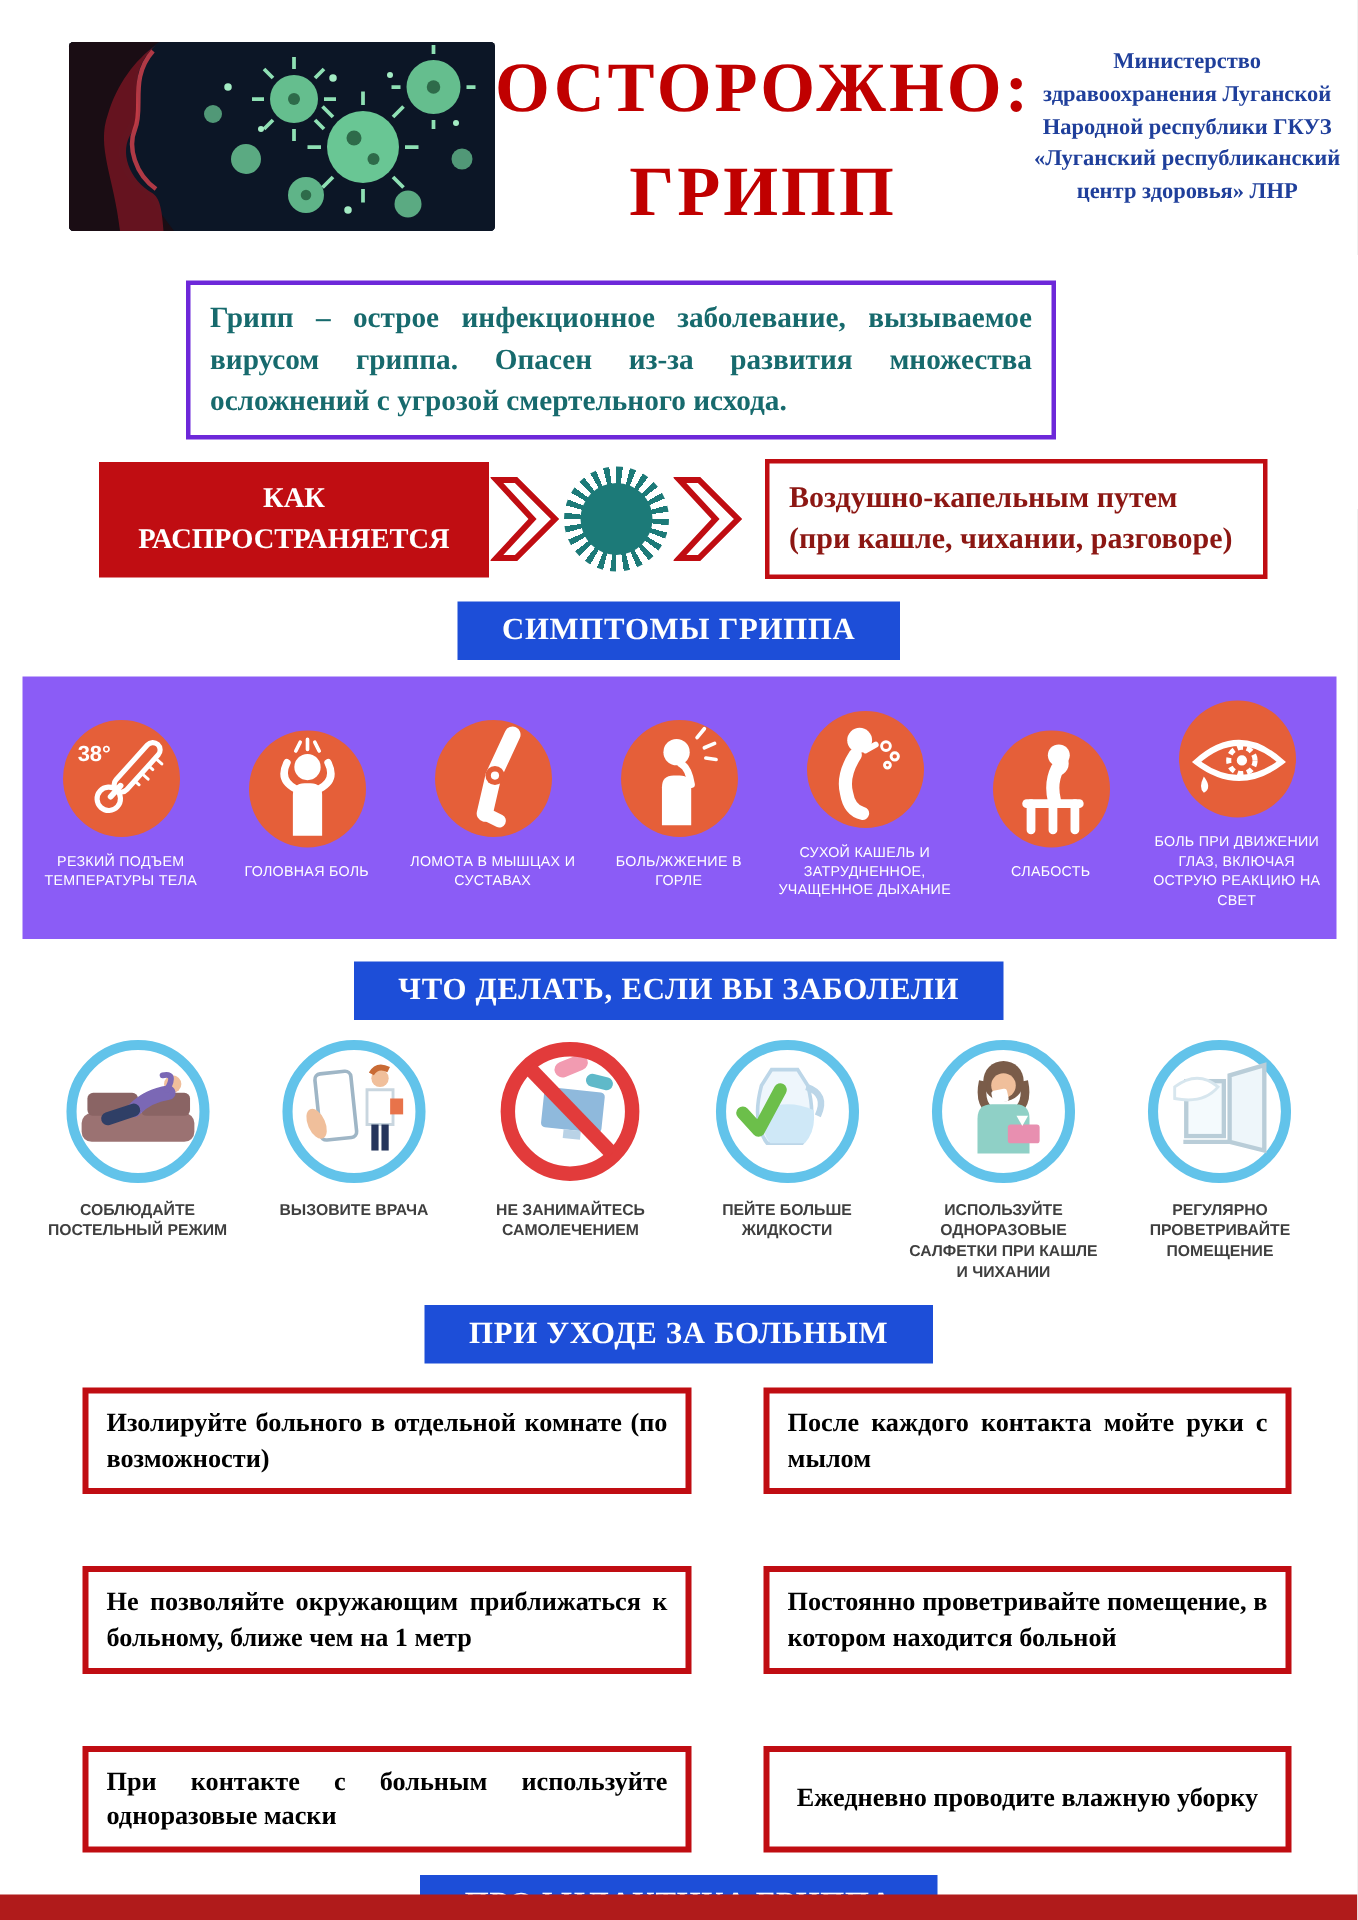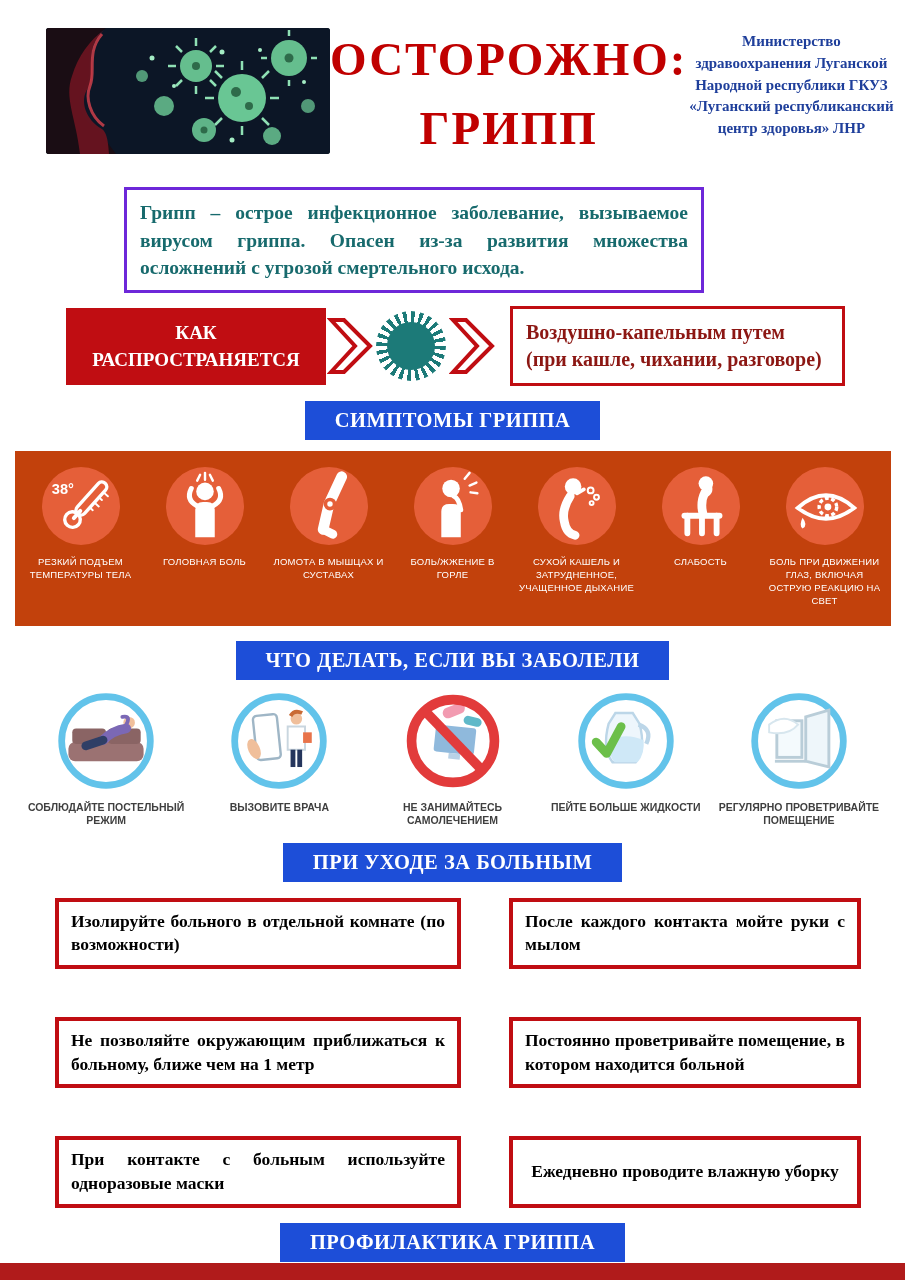--- a/index.html
+++ b/index.html
@@ -28,22 +28,22 @@
              background:repeating-conic-gradient(#1c7a78 0deg 7deg,transparent 7deg 15deg);position:relative;}
   .starburst::after{content:'';position:absolute;inset:11px;background:#1c7a78;border-radius:50%;}
   .spread-value{margin-left:14px;margin-right:60px;flex:1;border:3px solid #c00d12;
                 color:#8c1713;font-size:20px;font-weight:bold;line-height:1.35;padding:10px 13px;}
 
   
   .banner{display:table;margin:15px auto 0 auto;background:#1d4ed8;color:#fff;
           font-size:20.5px;font-weight:bold;letter-spacing:.5px;padding:8px 30px;text-align:center;}
 
   
-  .sym-panel{width:876px;margin:11px auto 0 auto;background:#c2410c;display:flex;
-             padding:16px 4px 18px 4px;box-sizing:border-box;}
+  .sym-panel{width:876px;margin:11px auto 0 auto;background:#8b5cf6;display:flex;
+             padding:16px 4px 18px 4px;box-sizing:border-box;align-items:center;}
   .sym-item{flex:1;text-align:center;padding:0 3px;}
   .sym-circle{width:78px;height:78px;border-radius:50%;background:#e55f39;margin:0 auto;}
   .sym-label{margin-top:11px;color:#fff;font-family:"Liberation Sans",sans-serif;
              font-weight:normal;font-size:9.5px;line-height:1.35;letter-spacing:.2px;}
 
   
   .icon-row{width:866px;margin:8px auto 0 auto;display:flex;}
   .icon-item{flex:1;text-align:center;padding:0 5px;}
   .icon-art{height:106px;}
   .icon-art svg{height:106px;}
@@ -286,20 +286,35 @@
           <circle cx="55" cy="55" r="46" fill="#fff" stroke="#62c3ea" stroke-width="7"></circle>
           <path d="M44 26 h18 l7 11 q7 26 -4 40 h-24 q-11 -14 -4 -40 z" fill="#eef6fc" stroke="#bcd6e8" stroke-width="2.5"></path>
           <path d="M38 54 q17 -8 35 0 q2 14 -6 23 h-24 q-7 -9 -5 -23 z" fill="#cfe8f7"></path>
           <path d="M68 38 q15 5 8 20" fill="none" stroke="#bcd6e8" stroke-width="4.5"></path>
           <path d="M24 56 L35 68 L50 40" fill="none" stroke="#6cbf4a" stroke-width="9" stroke-linecap="round" stroke-linejoin="round"></path>
         </svg>
       </div>
       <div class="icon-label">ПЕЙТЕ БОЛЬШЕ ЖИДКОСТИ</div>
     </div>
 
+    <div class="icon-item">
+      <div class="icon-art">
+        <svg viewBox="0 0 110 110">
+          <circle cx="55" cy="55" r="46" fill="#fff" stroke="#62c3ea" stroke-width="7"></circle>
+          <circle cx="55" cy="34" r="14" fill="#7a5c49"></circle>
+          <circle cx="55" cy="37" r="8.5" fill="#f0bf9b"></circle>
+          <path d="M41 34 q-3 14 4 20 M69 34 q3 14 -4 20" stroke="#7a5c49" stroke-width="6" fill="none"></path>
+          <path d="M37 84 V60 q0 -10 10 -10 h16 q10 0 10 10 v24 z" fill="#8fd0c6"></path>
+          <rect x="47" y="40" width="11" height="9" rx="2" fill="#fff" transform="rotate(-12 52 44)"></rect>
+          <rect x="58" y="64" width="22" height="13" rx="2" fill="#e88fb0"></rect>
+          <path d="M64 58 l4 7 l4 -7 z" fill="#fff"></path>
+        </svg>
+      </div>
+      <div class="icon-label">ИСПОЛЬЗУЙТЕ ОДНОРАЗОВЫЕ САЛФЕТКИ ПРИ КАШЛЕ И ЧИХАНИИ</div>
+    </div>
 
     <div class="icon-item">
       <div class="icon-art">
         <svg viewBox="0 0 110 110">
           <circle cx="55" cy="55" r="46" fill="#fff" stroke="#62c3ea" stroke-width="7"></circle>
           <rect x="32" y="34" width="26" height="38" fill="#f4fafd" stroke="#b9cdd8" stroke-width="3"></rect>
           <polygon points="62,30 86,23 86,82 62,76" fill="#eef6fa" stroke="#b9cdd8" stroke-width="3"></polygon>
           <path d="M24 38 q16 -12 30 0 q-10 12 -30 8 z" fill="#fff" stroke="#d7e6ee" stroke-width="2"></path>
           <line x1="30" y1="76" x2="62" y2="76" stroke="#b9cdd8" stroke-width="3"></line>
         </svg>

